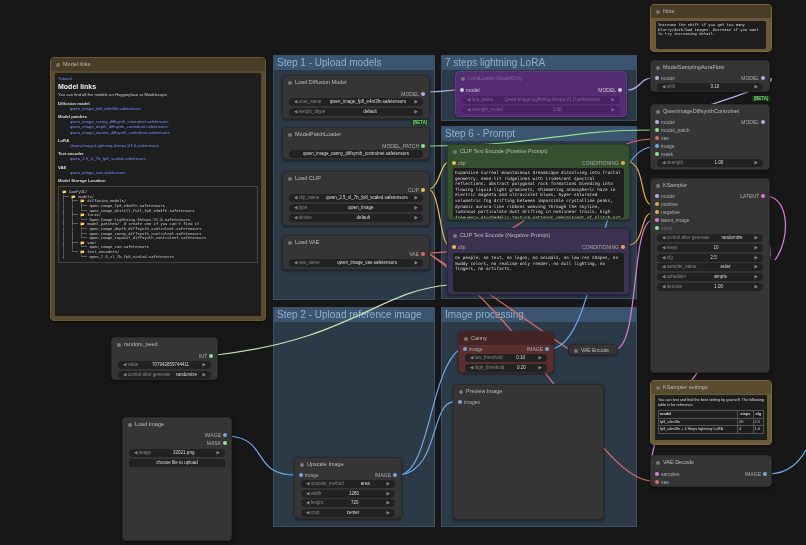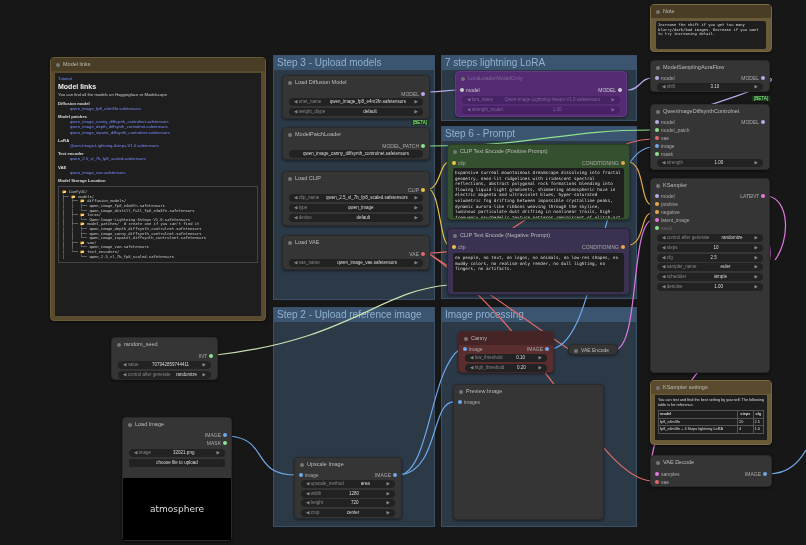--- a/index.html
+++ b/index.html
@@ -18,21 +18,21 @@
 .mono{font-family:"DejaVu Sans Mono",monospace}
 .textarea{position:absolute;left:5px;right:5px;background:#1e1e1e;color:#ddd;font-family:"DejaVu Sans Mono",monospace;font-size:4.3px;line-height:5.6px;padding:2px;border-radius:2px;overflow:hidden}
 .beta{position:absolute;background:#1a3a1a;color:#9f9;font-size:4.5px;padding:0 2px}
 a{color:#7a8cff}
 svg.wires{position:absolute;left:0;top:0;pointer-events:none}
 </style>
 </head>
 <body>
 
 <div class="group" style="left:273px;top:55px;width:162px;height:245px">
-  <div class="gtitle">Step 3 - Upload models</div>
+  <div class="gtitle">Step 1 - Upload models</div>
 </div>
 <div class="group" style="left:441px;top:55px;width:196px;height:66px">
   <div class="gtitle">7 steps lightning LoRA</div>
 </div>
 <div class="group" style="left:441px;top:126px;width:196px;height:173px">
   <div class="gtitle">Step 6 - Prompt</div>
 </div>
 <div class="group" style="left:273px;top:307px;width:162px;height:220px">
   <div class="gtitle">Step 2 - Upload reference image</div>
 </div>
@@ -449,21 +449,20 @@
       <span class="sock" style="background:#8ee28e"></span>
     </div>
   <div class="wid" style="top:31px">
       <span>◀ <span>image</span></span>
       <span class="v">32021.png</span>
       <span>▶</span>
     </div>
   <div class="wid" style="top:41px;justify-content:center;border-radius:1px">
       <span class="v">choose file to upload</span>
     </div>
-  <div class="abs" style="left:0;right:0;top:60px;bottom:0;background:#000;display:flex;align-items:center;justify-content:center;color:#ddd;font-size:9px;font-family:'DejaVu Sans',sans-serif">atmosphere</div>
 </div>
 
 <div class="node" style="left:294px;top:457px;width:108px;height:62px">
   <div class="ntitle">
       <span class="dot"></span>
       <span>Upscale Image</span>
     </div>
   <div class="in" style="top:14px">
       <span class="sock" style="background:#6fa8e8"></span>
       <span>image</span>

